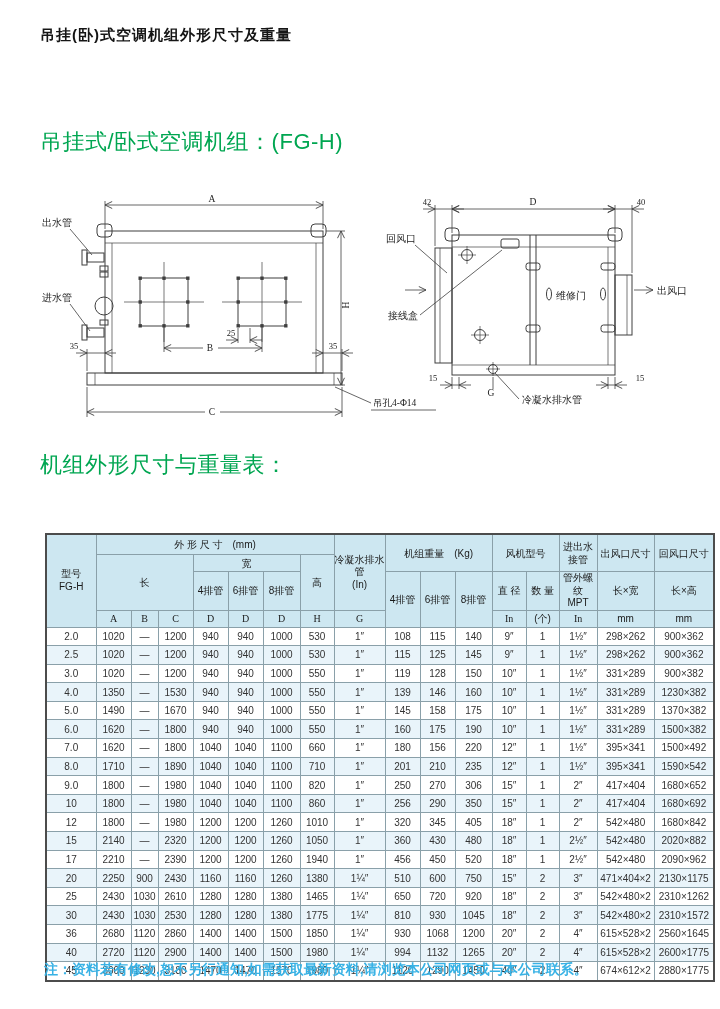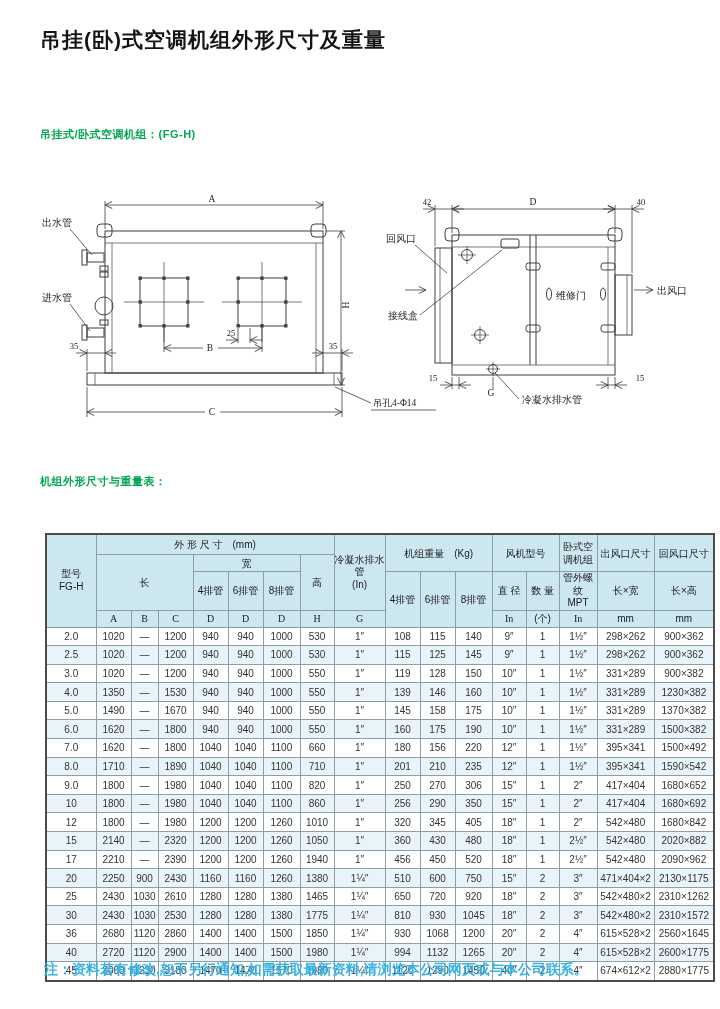--- a/index.html
+++ b/index.html
@@ -2,28 +2,28 @@
 <html><head>
 <meta charset="utf-8">
 <style>
   html,body{margin:0;padding:0;}
   body{
     width:720px;height:1009px;position:relative;background:#ffffff;
     font-family:"Liberation Sans",sans-serif;color:#222;overflow:hidden;
   }
   .page-title{
     position:absolute;left:40px;top:26px;margin:0;
-    font-size:21px;font-weight:bold;color:#151515;letter-spacing:1px;
+    font-size:15px;font-weight:bold;color:#151515;letter-spacing:1px;
   }
   .green-heading{
     position:absolute;left:40px;margin:0;
-    font-size:11px;font-weight:bold;color:#00a651;letter-spacing:0.5px;
+    font-size:22px;font-weight:normal;color:#00a651;letter-spacing:0.5px;
   }
   #subtitle{top:127px;}
-  #table-title{top:474px;}
+  #table-title{top:450px;}
   #diagram-svg{position:absolute;left:0;top:193px;}
   .spec-table{
     position:absolute;left:45px;top:533px;width:668px;
     border-collapse:collapse;table-layout:fixed;
     border:2px solid #4c4c4c;
   }
   .spec-table th,.spec-table td{
     border:1px solid #8aa0a9;text-align:center;vertical-align:middle;
     padding:0;font-weight:normal;
   }
@@ -256,21 +256,21 @@
         <span>型号</span>
         <span>FG-H</span>
       </th>
       <th colspan="7">外 形 尺 寸　(mm)</th>
       <th rowspan="3" class="two-line">
         <span>冷凝水排水管</span>
         <span>(In)</span>
       </th>
       <th colspan="3" rowspan="2">机组重量　(Kg)</th>
       <th colspan="2" rowspan="2">风机型号</th>
-      <th rowspan="2">卧式空调机组</th>
+      <th rowspan="2">进出水接管</th>
       <th rowspan="2">出风口尺寸</th>
       <th rowspan="2">回风口尺寸</th>
     </tr>
     <tr>
       <th colspan="3" rowspan="2">长</th>
       <th colspan="3">宽</th>
       <th rowspan="2">高</th>
     </tr>
     <tr>
       <th>4排管</th>

